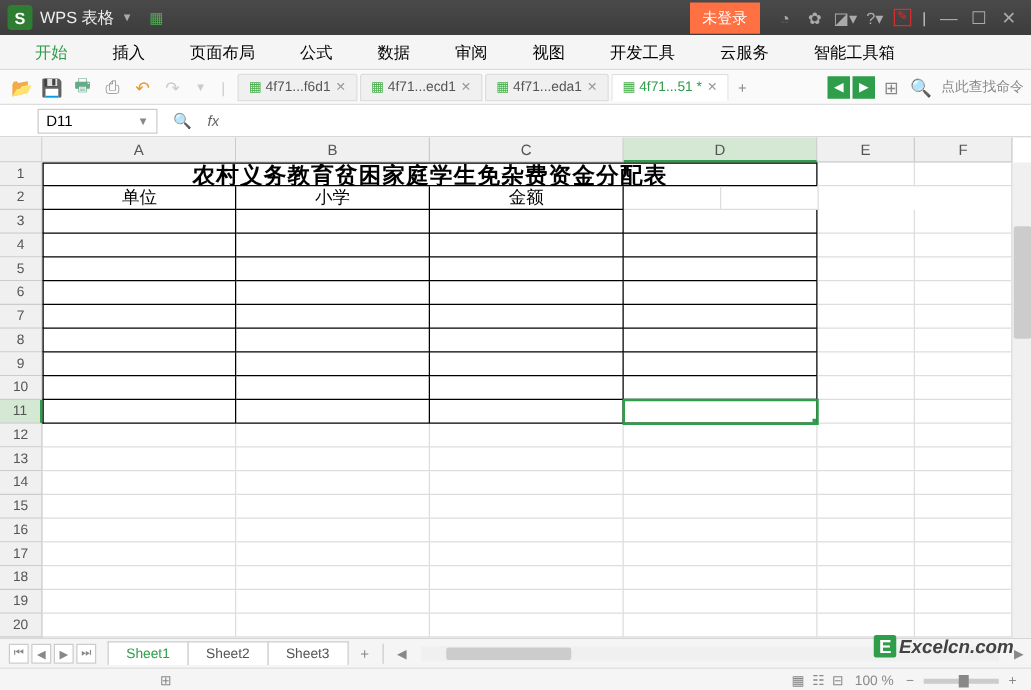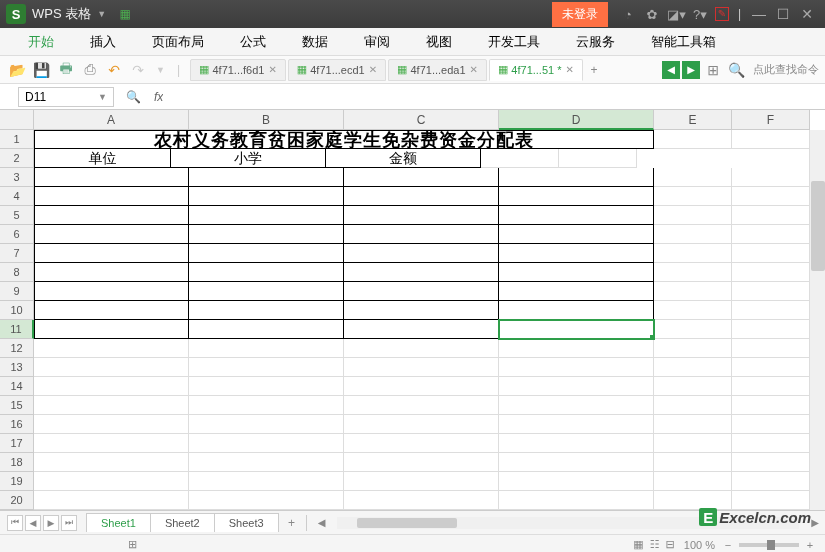--- a/index.html
+++ b/index.html
@@ -23,21 +23,21 @@
     .tabs { display:flex; align-items:center; margin-left:4px; }
     .doc-tab { display:flex; align-items:center; height:22px; padding:0 8px; margin-right:2px; background:#f0f0f0; border:1px solid #ddd; border-radius:2px 2px 0 0; font-size:11px; color:#555; }
     .doc-tab.active { background:#fff; border-bottom:1px solid #fff; color:#2e9e4a; }
     .doc-tab .ic { color:#4caf50; margin-right:3px; font-size:11px; }
     .doc-tab .cl { margin-left:4px; color:#999; font-size:10px; }
     .add-tab { width:18px; text-align:center; color:#888; cursor:pointer; }
     .right-tools { display:flex; align-items:center; margin-left:auto; }
     .nav-btn { width:18px; height:18px; background:#2e9e4a; color:#fff; display:flex; align-items:center; justify-content:center; margin:0 1px; font-size:10px; cursor:pointer; }
     .search-lbl { color:#888; font-size:11px; margin-left:4px; }
     .formula-bar { height:26px; background:#fff; display:flex; align-items:center; border-bottom:1px solid #ccc; }
-    .name-box { width:96px; height:20px; border:1px solid #ccc; margin-left:18px; display:flex; align-items:center; padding:0 6px; font-size:12px; background:#fff; }
+    .name-box { width:96px; height:20px; border:1px solid #ccc; margin-left:30px; display:flex; align-items:center; padding:0 6px; font-size:12px; background:#fff; }
     .name-box-dd { color:#888; margin-left:auto; font-size:9px; }
     .fx-btn { width:24px; text-align:center; color:#888; margin:0 8px; cursor:pointer; }
     .fx-lbl { font-style:italic; color:#666; font-size:12px; }
     .formula-input { flex:1; height:20px; border:none; outline:none; font-size:12px; padding:0 4px; }
     .sheet-area { position:relative; height:400px; background:#fff; display:flex; }
     .corner { width:34px; height:20px; background:#f0f0f0; border-right:1px solid #ccc; border-bottom:1px solid #ccc; position:absolute; left:0; top:0; }
     .col-headers { position:absolute; left:34px; top:0; height:20px; display:flex; }
     .col-h { height:20px; background:#f0f0f0; border-right:1px solid #ccc; border-bottom:1px solid #ccc; text-align:center; line-height:20px; font-size:12px; color:#555; }
     .col-h.active { background:#d4e8d4; border-bottom:2px solid #2e9e4a; }
     .row-headers { position:absolute; left:0; top:20px; width:34px; }
@@ -187,21 +187,21 @@
       <div class="row-h">19</div>
       <div class="row-h">20</div>
     </div>
   <div class="grid" id="grid">
       <div class="g-row">
         <div class="cell title-cell" style="width: 620px;">农村义务教育贫困家庭学生免杂费资金分配表</div>
         <div class="cell" style="width: 78px;"></div>
         <div class="cell" style="width: 78px;"></div>
       </div>
       <div class="g-row">
-        <div class="cell border bl hdr-cell" style="width: 137px;">单位</div>
+        <div class="cell border bl hdr-cell" style="width: 155px;">单位</div>
         <div class="cell border hdr-cell" style="width: 155px;">小学</div>
         <div class="cell border hdr-cell" style="width: 155px;">金额</div>
         <div class="cell" style="width: 78px;"></div>
         <div class="cell" style="width: 78px;"></div>
       </div>
       <div class="g-row">
         <div class="cell border bl" style="width: 155px;"></div>
         <div class="cell border" style="width: 155px;"></div>
         <div class="cell border" style="width: 155px;"></div>
         <div class="cell border" style="width: 155px;"></div>

